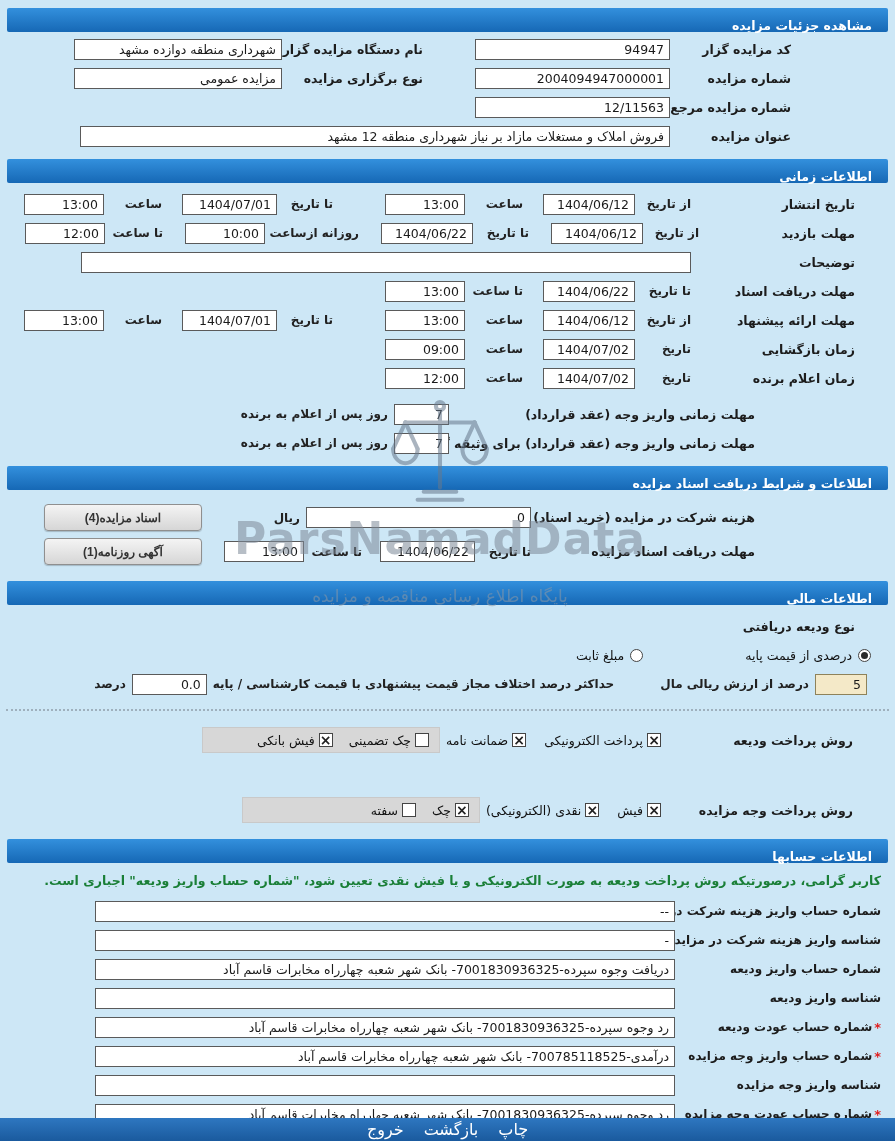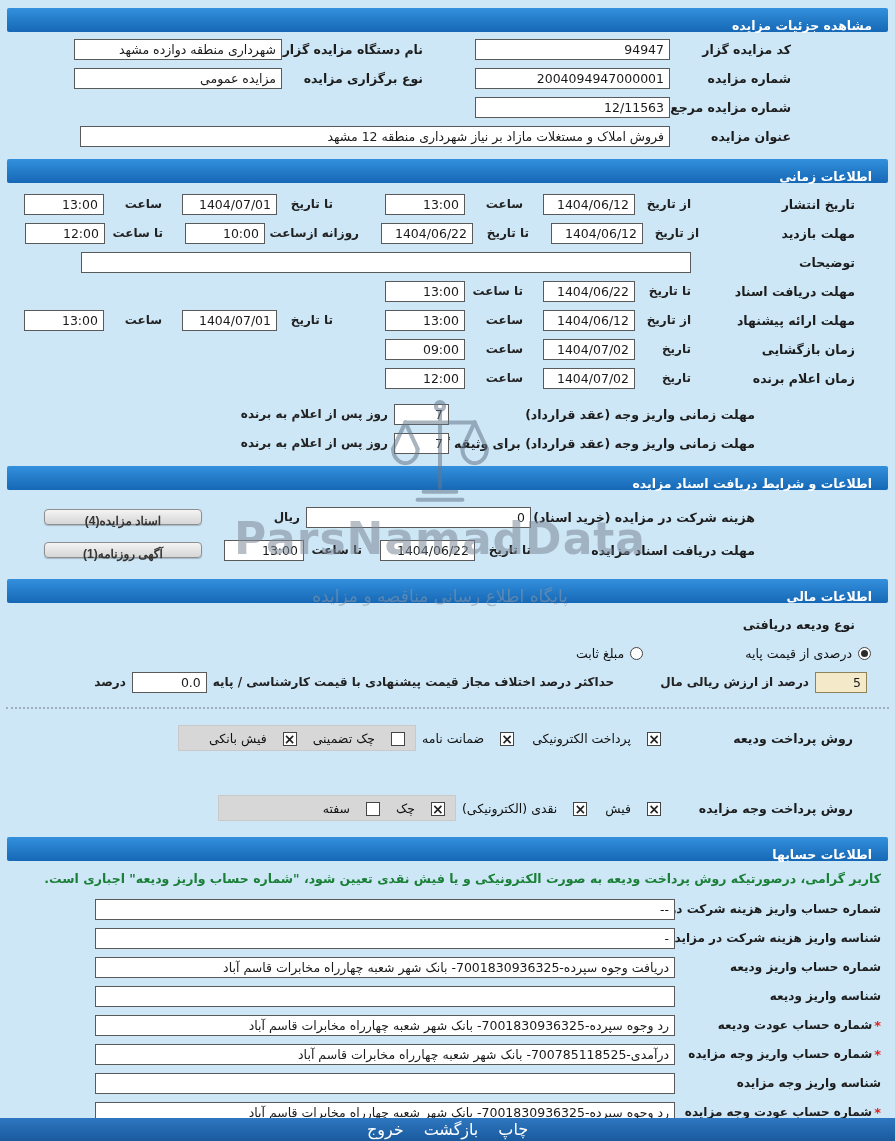--- a/index.html
+++ b/index.html
@@ -18,24 +18,24 @@
   .rowg{padding-right:90px}
   .rowt{padding-right:26px}
   .rowh{padding-right:126px}
   .rowd{padding-right:126px;padding-left:30px;min-height:26px}
   .rowm{padding-right:10px}
   .rown{padding-right:14px}
   .rowo{padding-right:28px;min-height:26px}
   .rowa{margin-bottom:7px}.w50{width:50px}.w52{width:52px}.w55{width:55px}.w75{width:75px}.w80{width:80px}.w88{width:88px}.w92{width:92px}.w95{width:95px}
   .w115{width:115px}.w132{width:132px}.w135{width:135px}.w150{width:150px}.w195{width:195px}.w218{width:218px}.w225{width:225px}
   .w250{width:208px}.w300{width:300px}.w580{width:580px}.w590{width:590px}.w610{width:610px}
-  .btn{flex:none;width:158px;height:16px;border:1px solid #8f8f8f;border-radius:4px;background:linear-gradient(180deg,#f4f4f4,#d6d6d6);font-size:12px;font-weight:bold;color:#333;text-align:center;line-height:22px;box-shadow:0 1px 1px rgba(0,0,0,.2);cursor:pointer;margin-right:auto}
+  .btn{flex:none;width:158px;height:27px;border:1px solid #8f8f8f;border-radius:4px;background:linear-gradient(180deg,#f4f4f4,#d6d6d6);font-size:12px;font-weight:bold;color:#333;text-align:center;line-height:22px;box-shadow:0 1px 1px rgba(0,0,0,.2);cursor:pointer;margin-right:auto}
   .radio{flex:none;width:13px;height:13px;border:1px solid #444;border-radius:50%;background:#fff}
   .radio.checked::after{content:"";display:block;width:7px;height:7px;border-radius:50%;background:#2b2b2b;margin:2px}
-  .chk{display:flex;align-items:flex-end;gap:16px;flex:none}
+  .chk{display:flex;align-items:center;gap:4px;flex:none}
   .cl{font-size:12.5px;color:#111;white-space:nowrap}
   .cb{flex:none;width:14px;height:14px;border:1px solid #444;background:#fff;position:relative}
   .cb.checked::after{content:"×";position:absolute;inset:-1px 0 0 0;text-align:center;font-size:14px;line-height:14px;font-weight:bold;color:#222}
   .graywrap{flex:none;display:flex;align-items:center;gap:16px;background:#d7d7d7;border:1px solid #c9c9c9;height:26px;padding:0 10px;min-width:238px}
   .dotline{border-top:2px dotted #9fb0bd;margin:14px 6px 16px}
   .notice{margin:0 14px 12px;font-size:12.5px;font-weight:bold;color:#1a7f37;white-space:nowrap}
   .alw{flex:none;width:200px;display:flex;align-items:center;gap:2px;justify-content:flex-start}
   .alw .lbl{font-size:12px}
   .req{color:#e02020;font-weight:bold;flex:none}
   .footer{position:absolute;bottom:0;left:0;right:0;height:23px;background:linear-gradient(180deg,#2e77c0,#1a5a9e);display:flex;align-items:center;justify-content:center;gap:20px;z-index:60}

